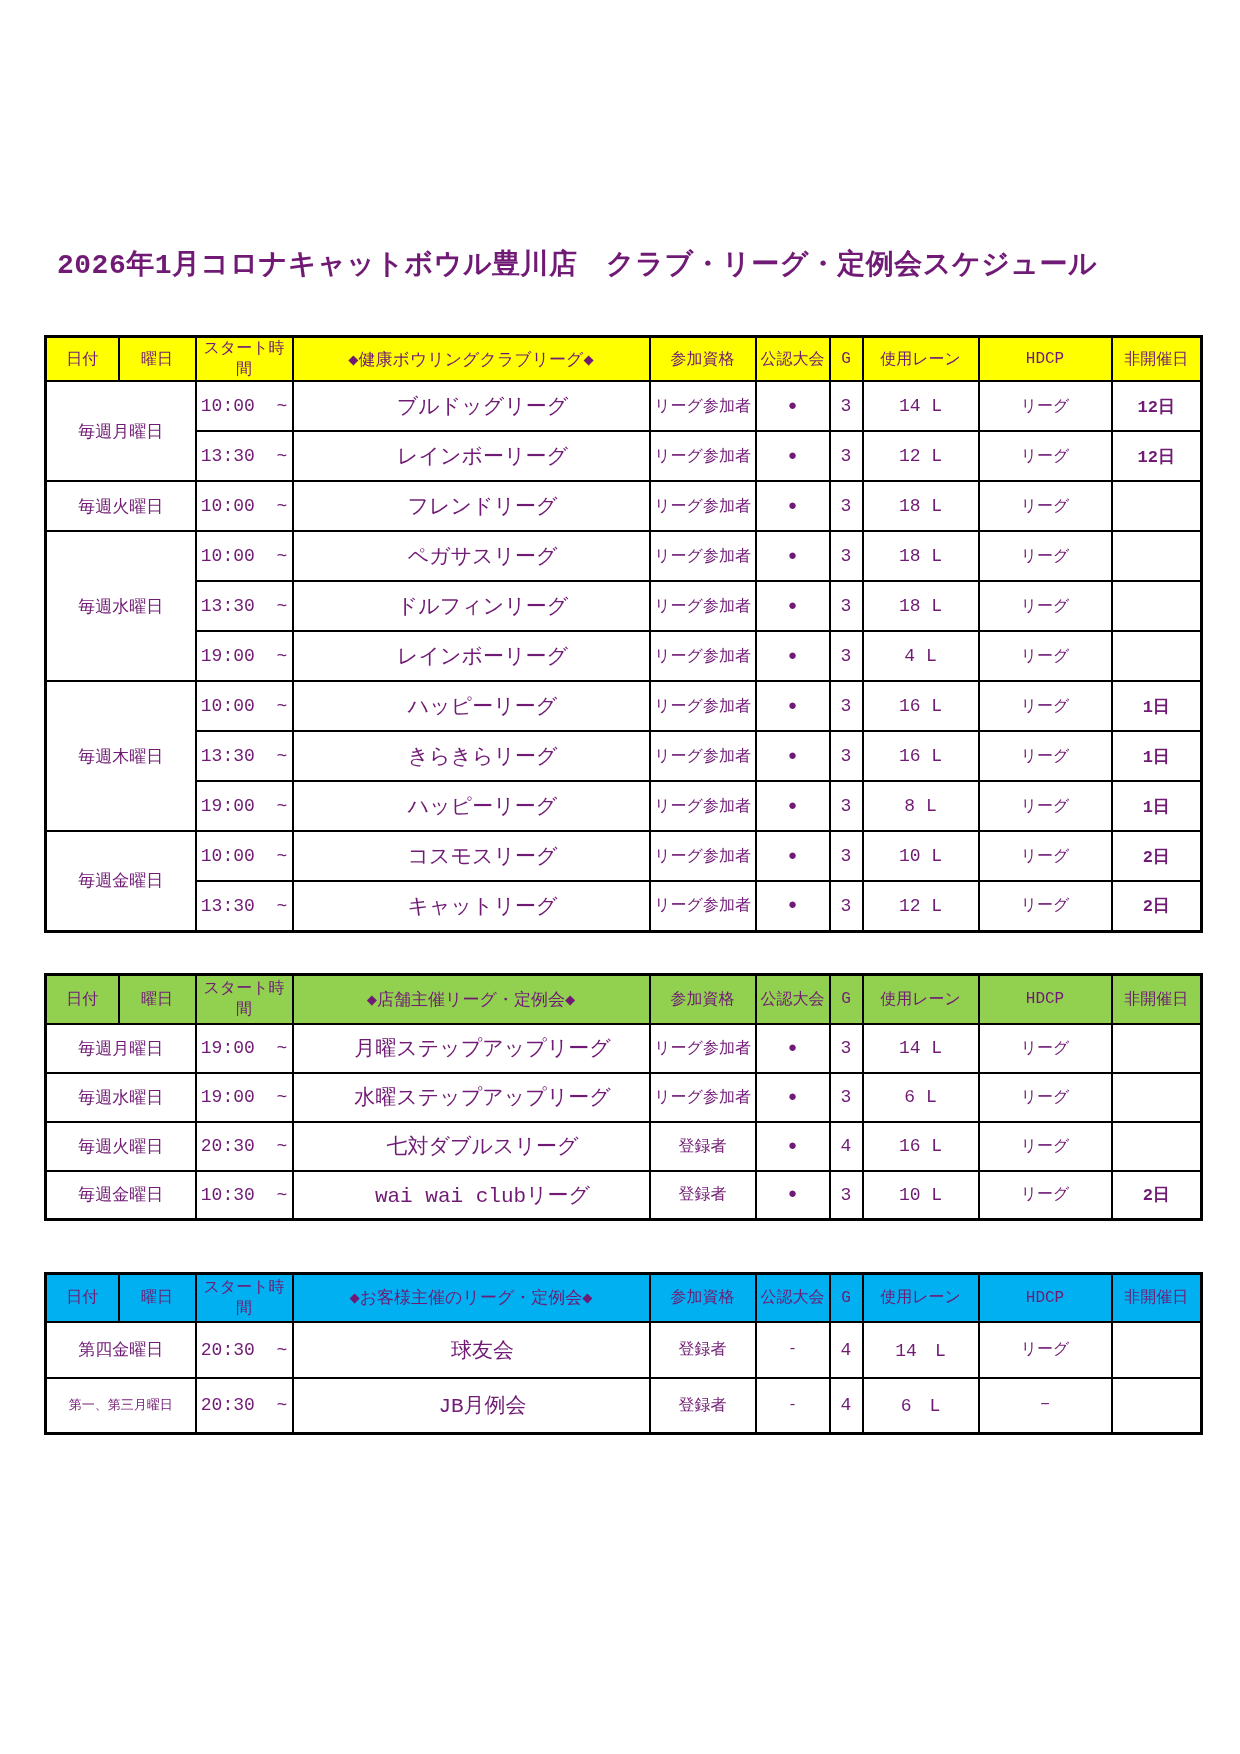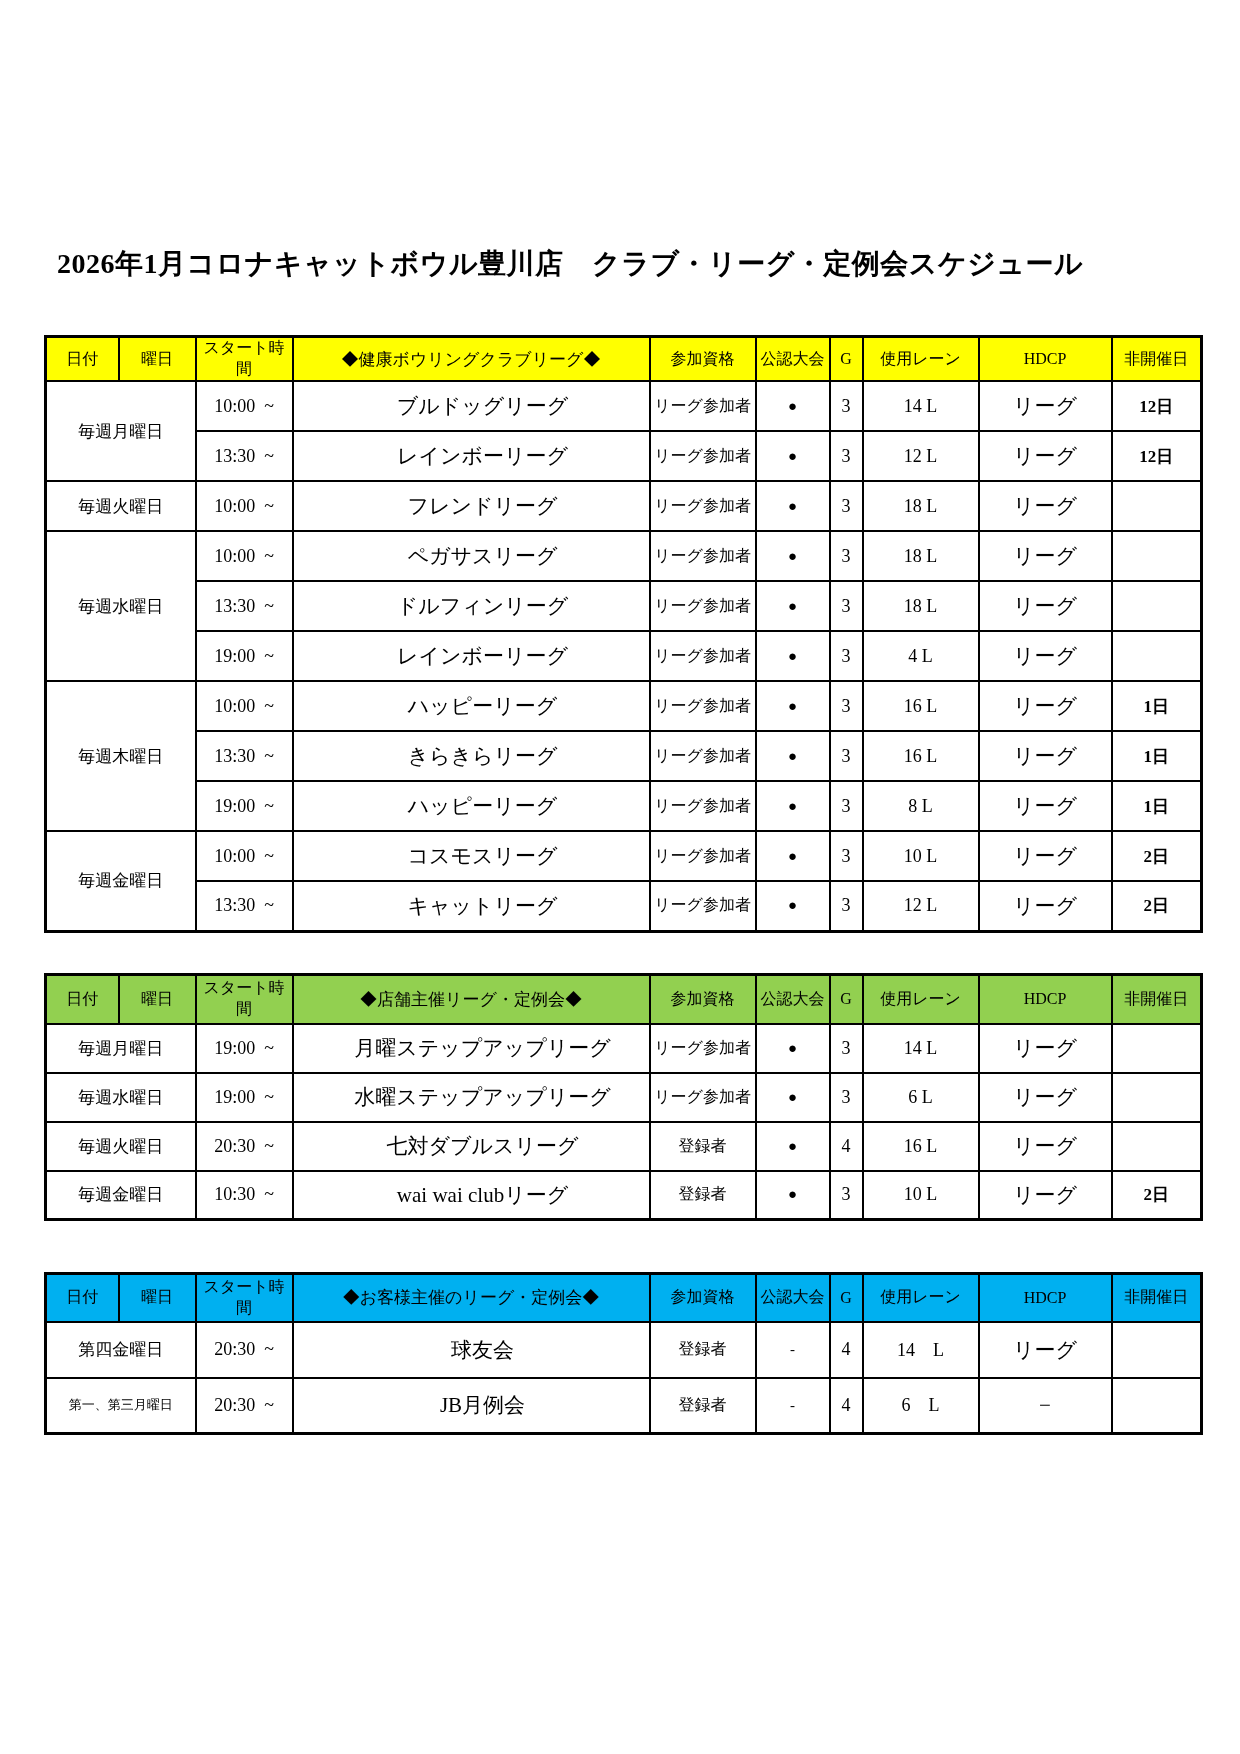--- a/index.html
+++ b/index.html
@@ -1,34 +1,34 @@
 <!DOCTYPE html>
 <html><head>
 <meta charset="utf-8">
 <style>
   *{box-sizing:border-box;}
   html,body{margin:0;padding:0;background:#ffffff;}
-  .page{position:relative;width:1240px;height:1754px;background:#ffffff;color:#000000;
-        font-family:Liberation Serif, serif;overflow:hidden;}
+  .page{position:relative;width:1240px;height:1754px;background:#ffffff;color:#701a75;
+        font-family:Liberation Mono, monospace;overflow:hidden;}
   .title{position:absolute;top:245px;left:57px;margin:0;font-size:28px;font-weight:bold;
          white-space:nowrap;letter-spacing:.5px;}
   table.sched{position:absolute;left:44px;width:1156px;border-collapse:collapse;
               table-layout:fixed;border:3px solid #000;}
   th,td{border:2px solid #000;text-align:center;vertical-align:middle;padding:0;overflow:hidden;}
   thead th{background:var(--theme);font-weight:normal;font-size:16px;}
   thead th.league-header{font-size:17px;}
   td.day{font-size:17px;}
   td.day.small{font-size:13px;margin-top:34px;}
   td.time{font-size:18px;white-space:pre;}
   td.league{font-size:21px;padding-left:23px;}
   td.elig{font-size:16px;margin-top:33px;}
   td.off{font-size:15px;}
   td.g{font-size:18px;}
   td.lane{font-size:18px;white-space:pre;}
-  td.hdcp{font-size:21px;}
+  td.hdcp{font-size:16px;}
   td.closed{font-size:17px;font-weight:bold;}
   .t1{top:335px;} .t1 thead tr{height:38px;} .t1 tbody tr{height:50px;}
   .t2{top:973px;} .t2 thead tr{height:49px;} .t2 tbody tr{height:49px;}
   .t3{top:1272px;} .t3 thead tr{height:48px;} .t3 tbody tr{height:56px;}
 </style>
 </head>
 <body>
 
 <div class="page">
 

